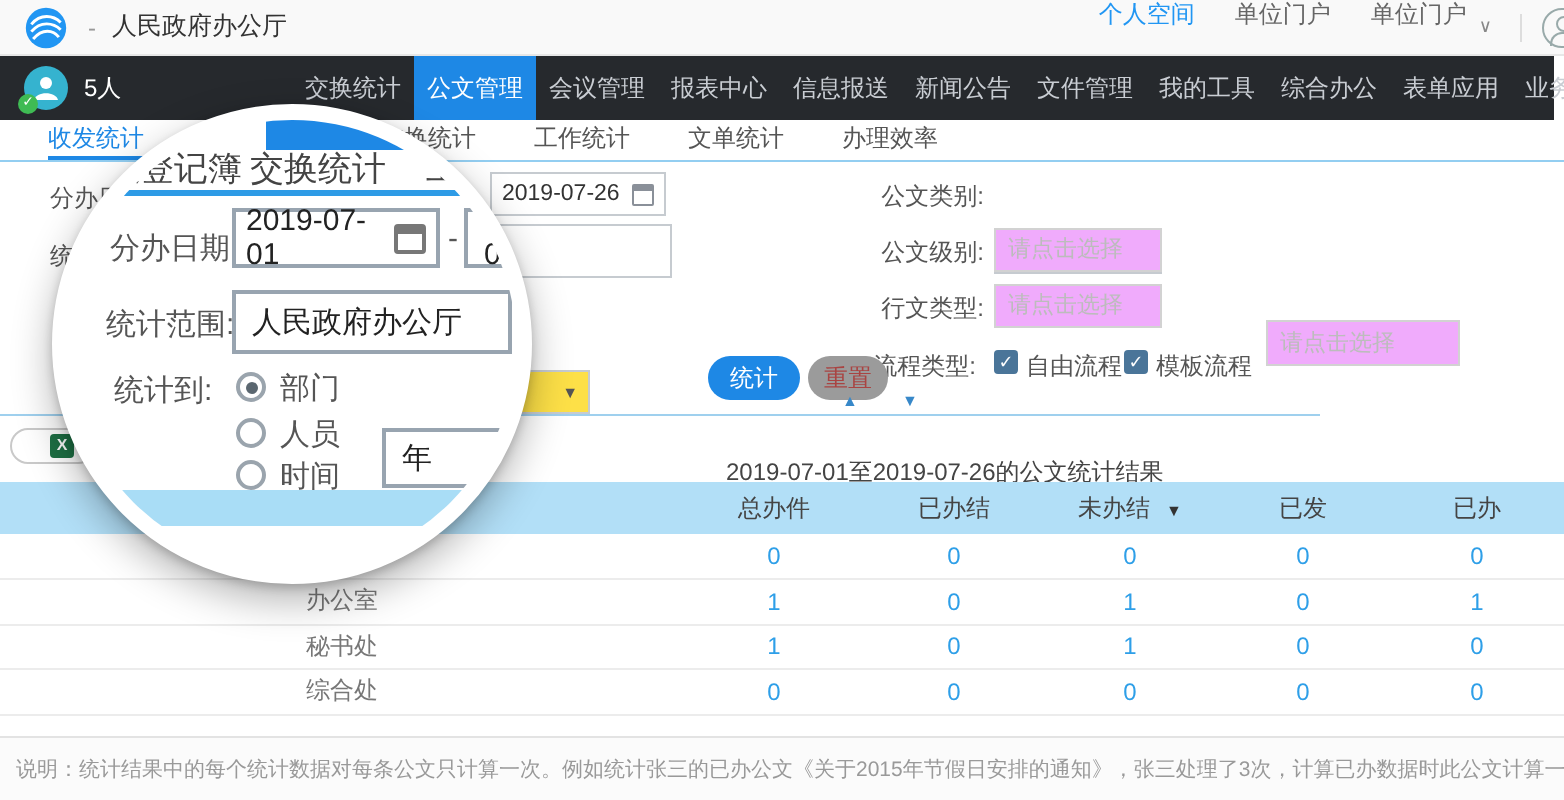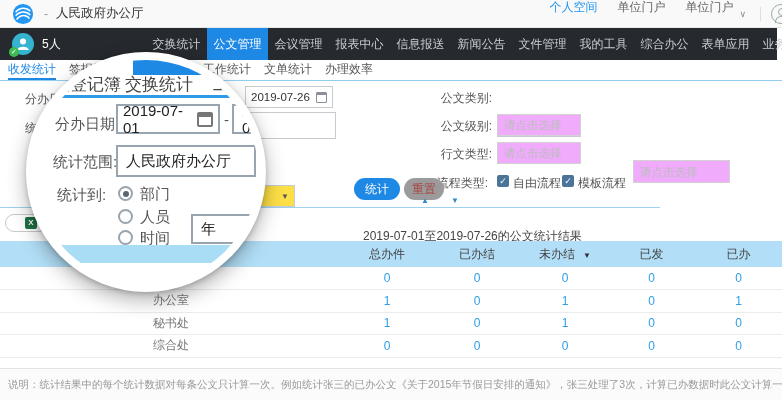--- a/index.html
+++ b/index.html
@@ -29,21 +29,21 @@
                background:#3fbb54; color:#fff; font-size:7px; line-height:10px; text-align:center; }
   .nav-count { position:absolute; left:42px; top:0; line-height:32px; color:#fff; font-size:12px; }
   .nav-items { position:absolute; left:146px; top:0; height:32px; display:flex; }
   .nav-item { width:61px; text-align:center; line-height:32px; font-size:12px; color:#c9cdd3;
               white-space:nowrap; overflow:hidden; cursor:pointer; }
   .nav-item.active { background:#1e88e5; color:#fff; }
 
   
   .subtabs { position:absolute; top:60px; left:0; width:782px; height:21px;
              border-bottom:1px solid #93cef1; display:flex; padding-left:8px; background:#fff; }
-  .subtab { font-size:12px; color:#555; line-height:19px; margin-right:13px; white-space:nowrap; cursor:pointer; }
+  .subtab { font-size:12px; color:#555; line-height:19px; margin-right:13px; white-space:nowrap; cursor:pointer;margin-left:16px; }
   .subtab.active { color:#1e88e5; border-bottom:2px solid #1e88e5; }
 
   
   .form-panel { position:absolute; top:82px; left:0; width:782px; height:125px; background:#fff; }
   .flabel { position:absolute; font-size:12px; color:#555; }
   .fbox { position:absolute; border:1px solid #c6cbd0; background:#fff; display:flex; align-items:center;
           font-size:11.5px; color:#333; padding:0 5px; }
   .cal { margin-left:auto; width:11px; height:11px; border:1px solid #8a9099; border-radius:1px;
          background:linear-gradient(#8a9099 2.5px, transparent 2.5px); }
   .dash { position:absolute; font-size:12px; color:#555; }

